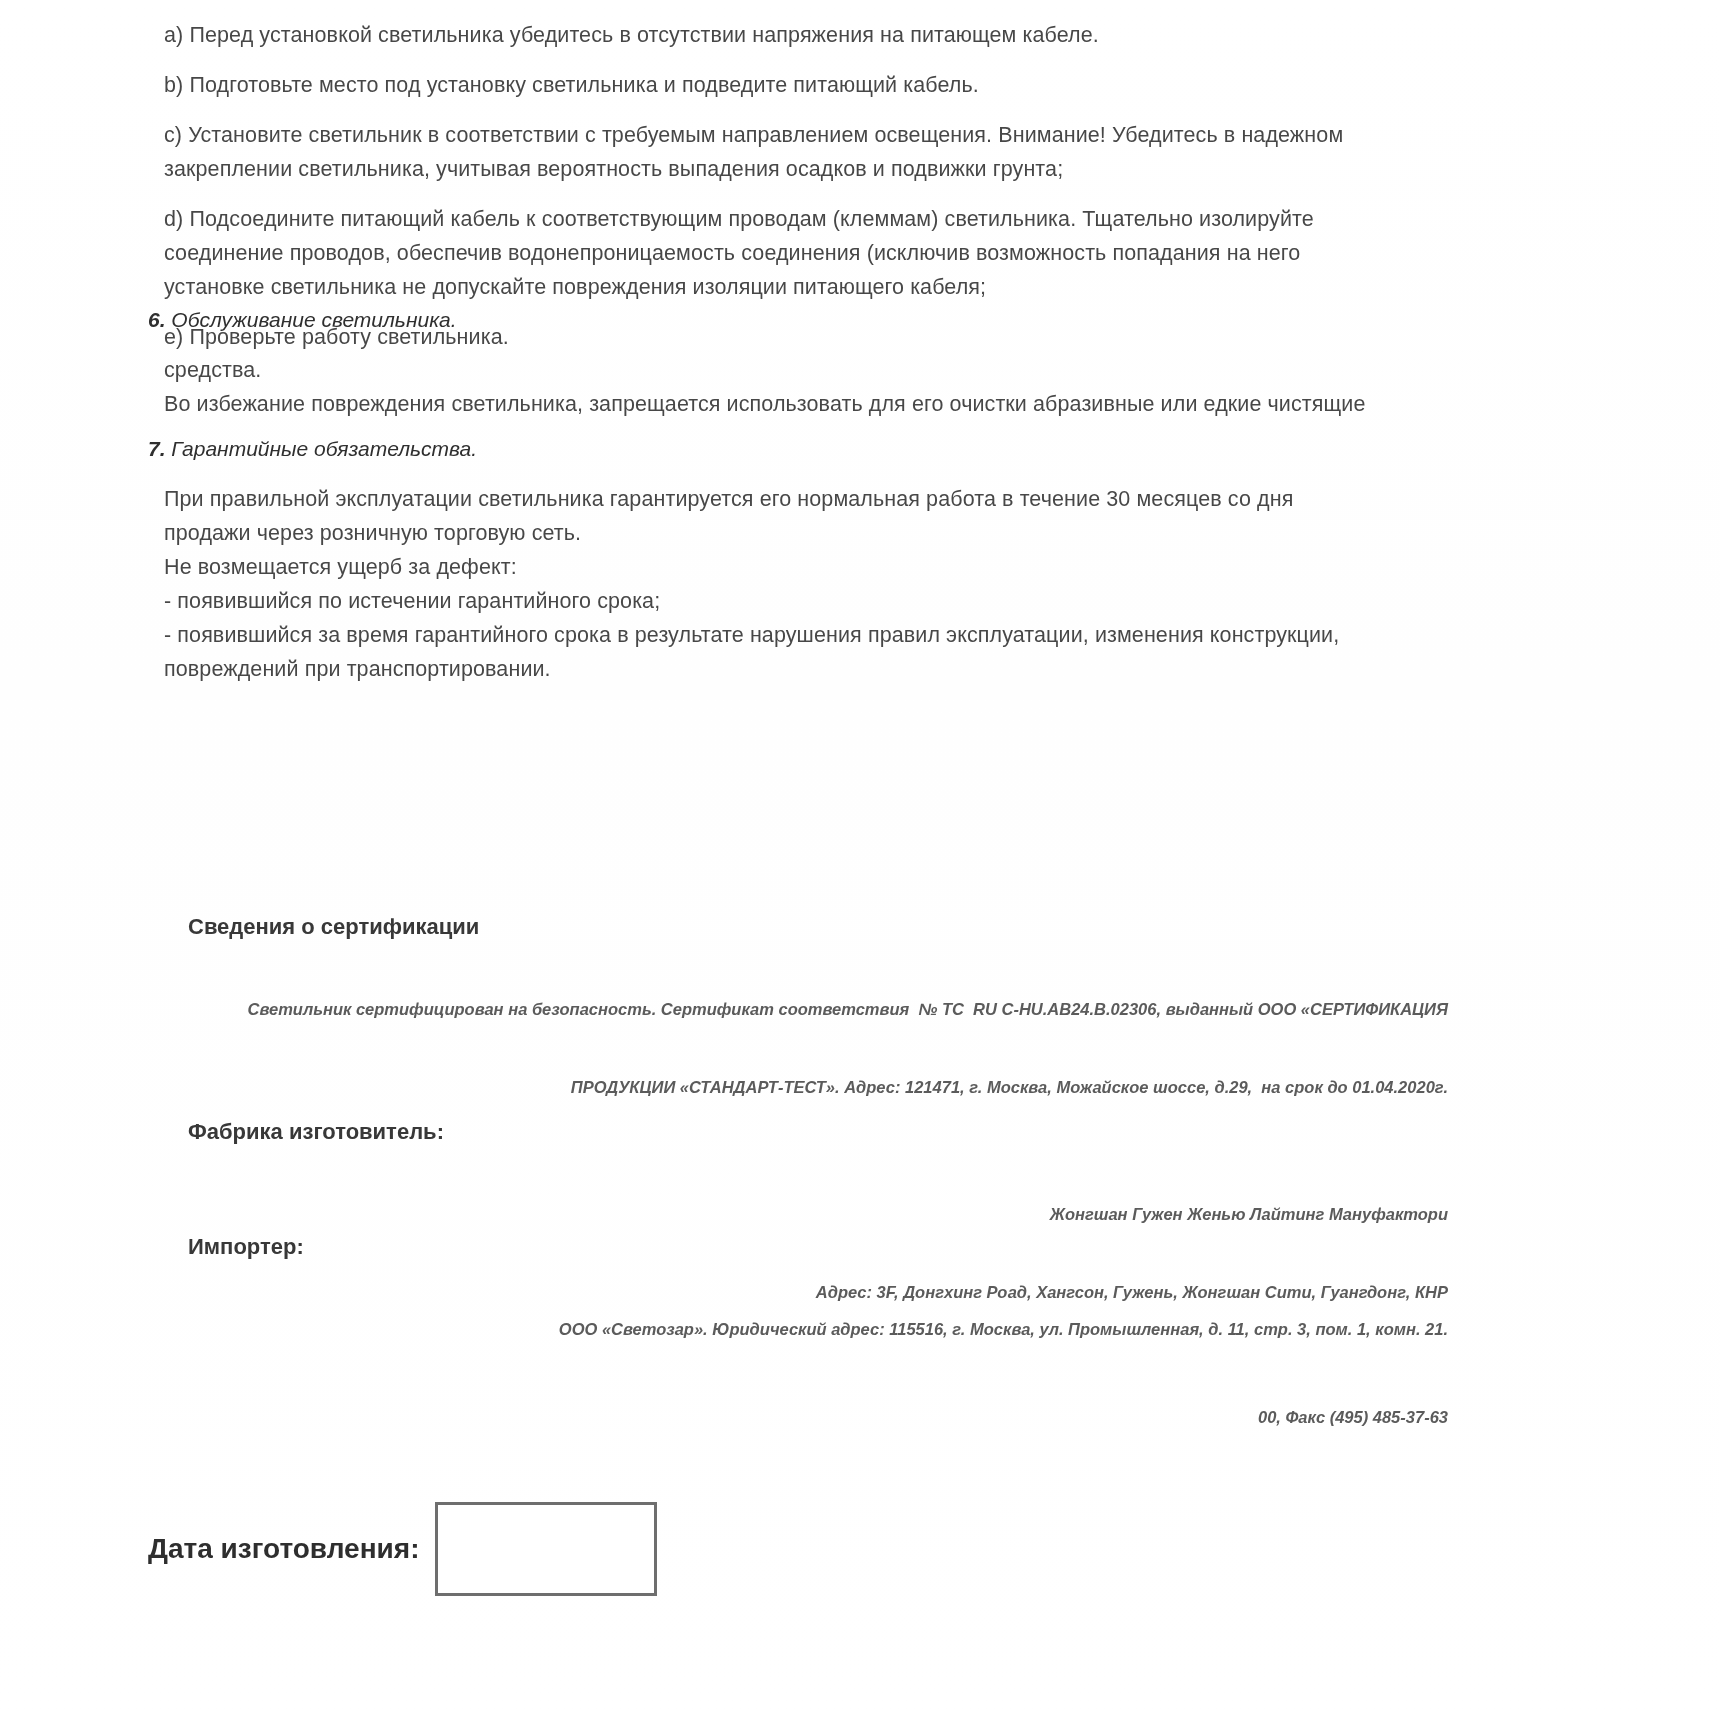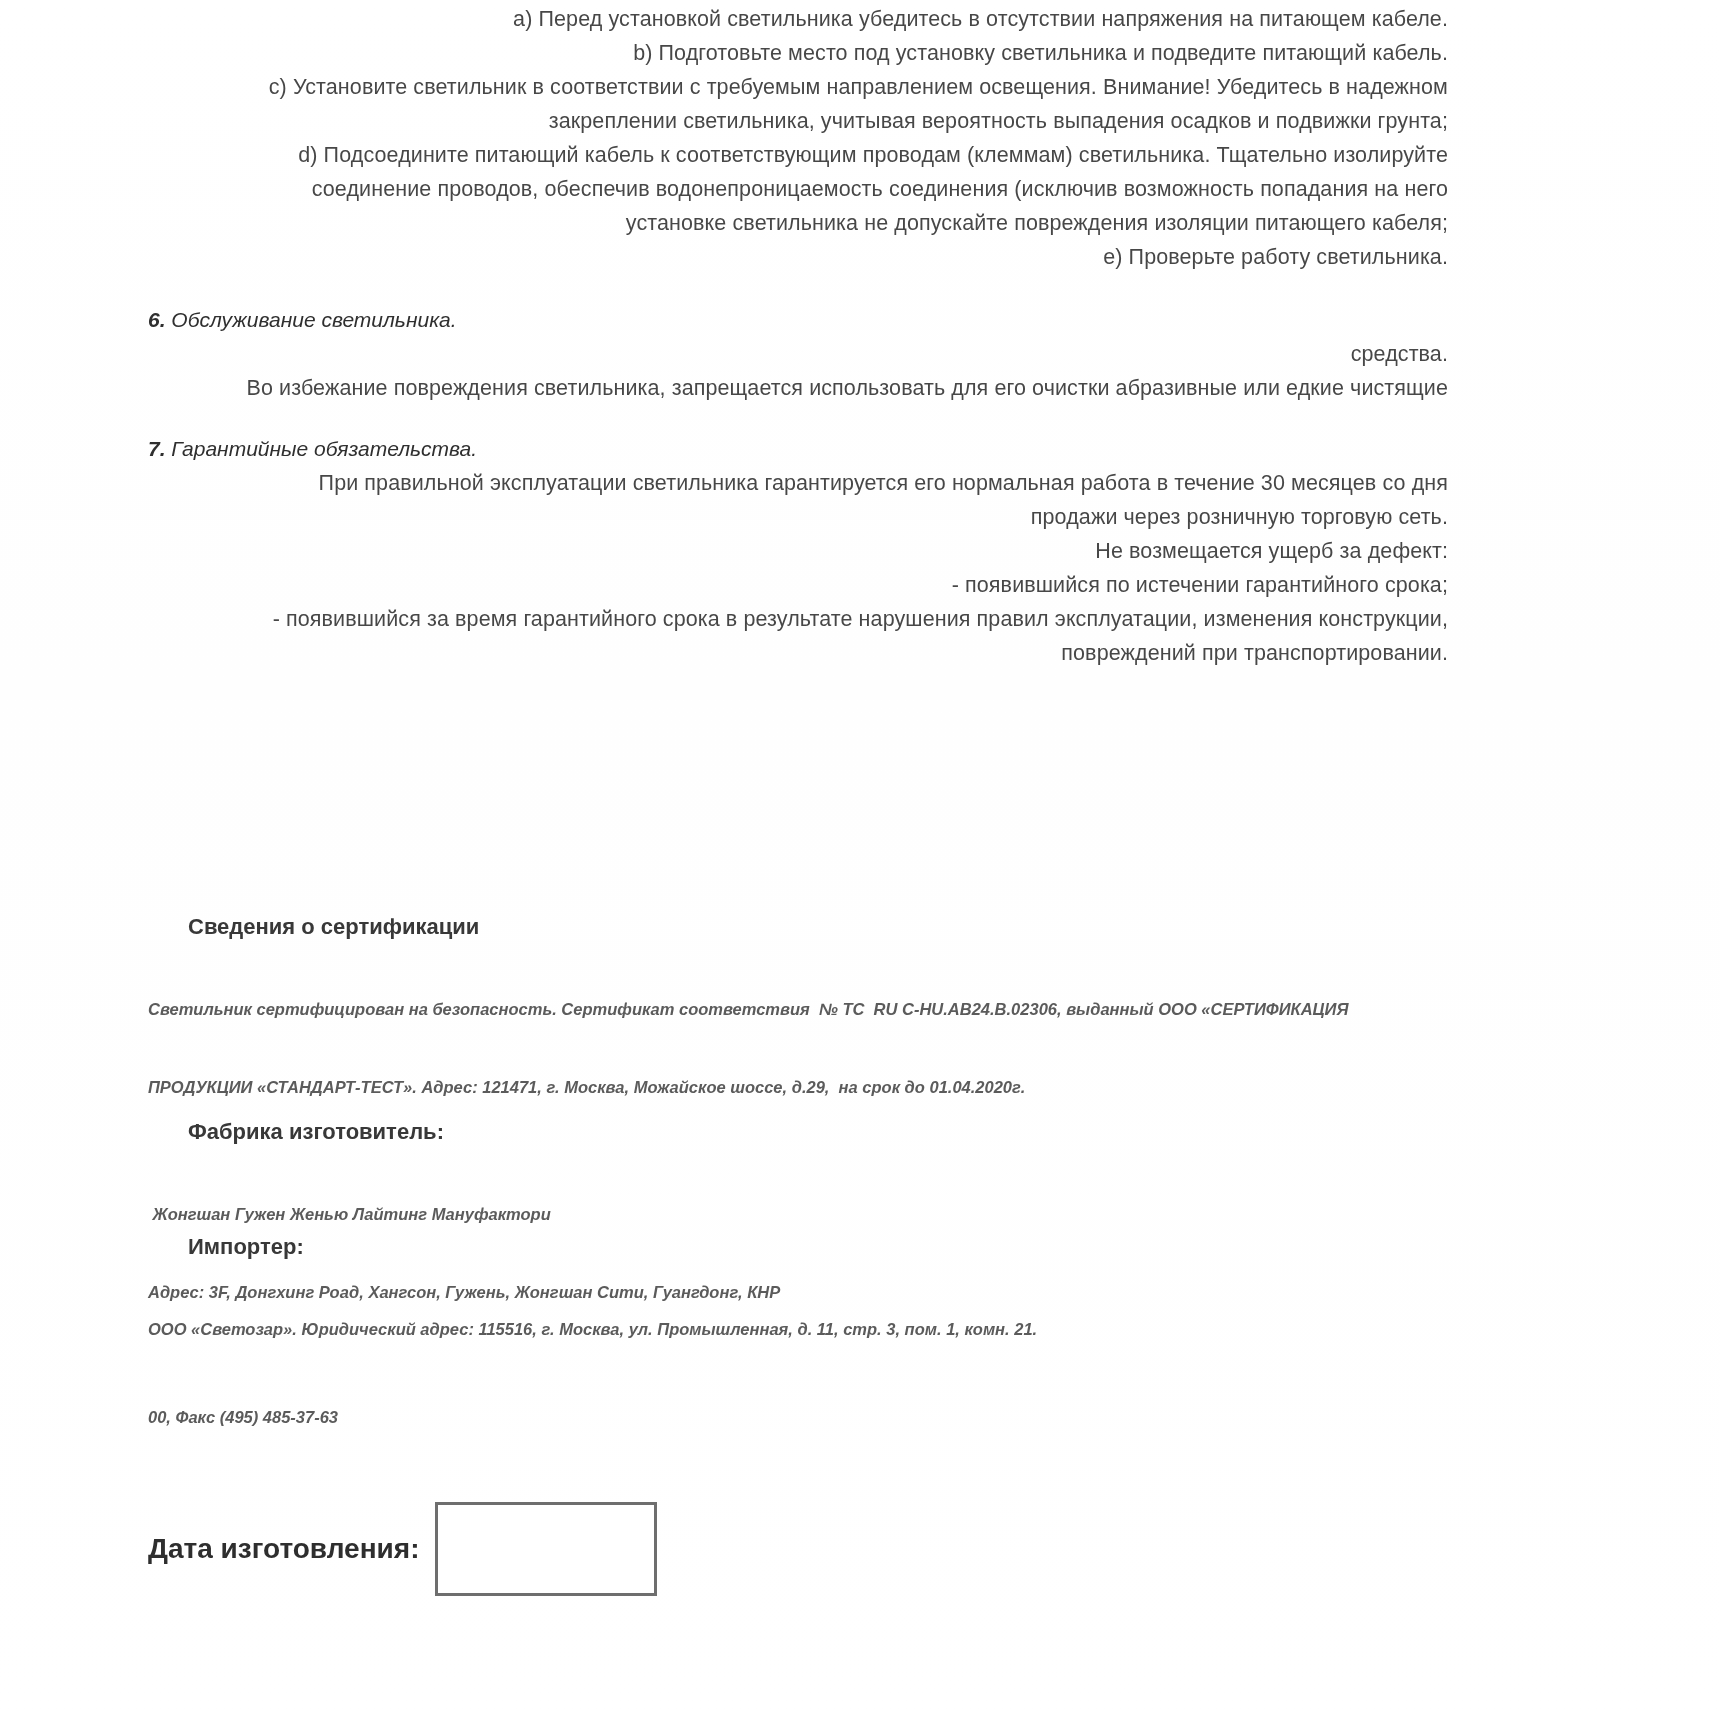--- a/index.html
+++ b/index.html
@@ -37,22 +37,21 @@
   .body-line {
     font-size: 21.5px;
     line-height: 34px;
     color: #3a3a3a;
     letter-spacing: 0.1px;
     white-space: pre-wrap;
     filter: blur(0.32px);
     opacity: 0.93;
   }
   .para {
-    margin: 0;
-    text-align: right;
+    margin: 16px;
   }
   .para .body-line {
     display: block;
   }
 
   .section-head {
     font-size: 21px;
     line-height: 34px;
     font-weight: bold;
     color: #2f2f2f;
@@ -76,21 +75,21 @@
   .fine {
     font-size: 16.5px;
     line-height: 26px;
     font-style: italic;
     font-weight: bold;
     color: #4a4a4a;
     filter: blur(0.45px);
     opacity: 0.9;
     white-space: pre-wrap;
   }
-  .fine span { display: block; }
+  .fine span { display: block; text-align: right; }
 
   
   .blk { position: absolute; left: 0; width: 1300px; }
 
   #install-steps { top: 2px; }
   #maintenance   { top: 303px; }
   #warranty      { top: 432px; }
   #certification { top: 910px; }
   #factory       { top: 1115px; }
   #importer      { top: 1230px; }

